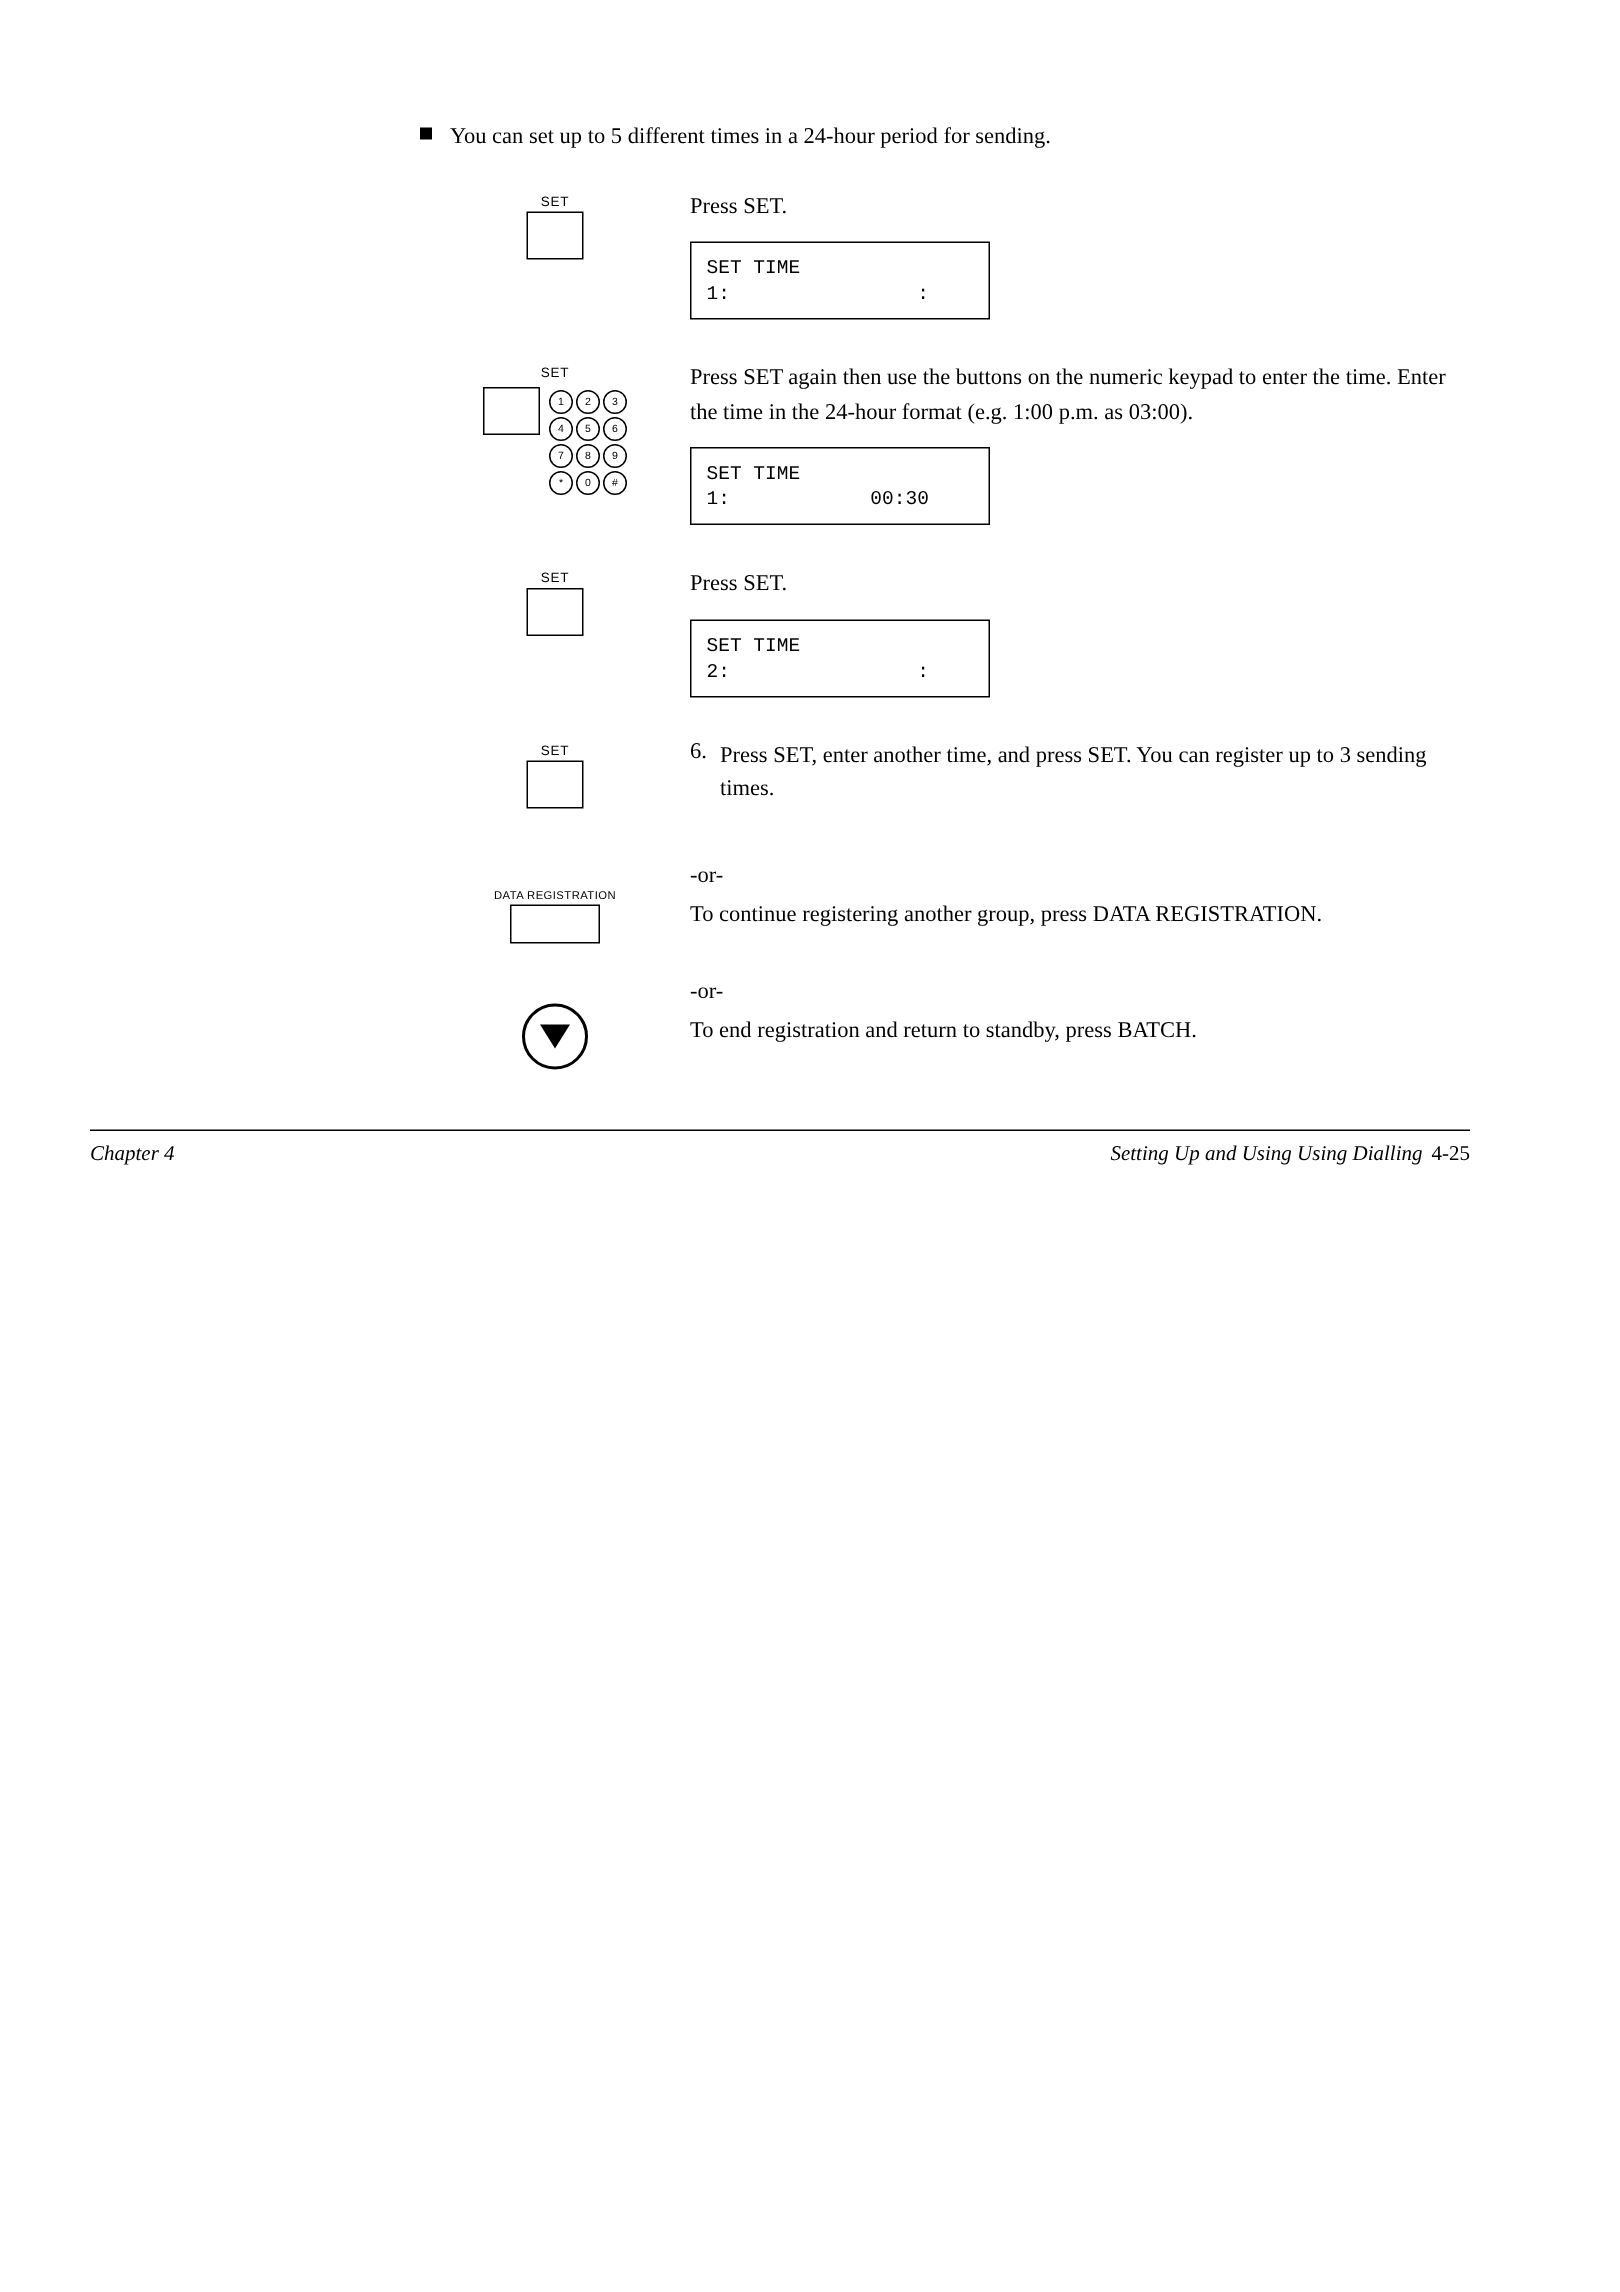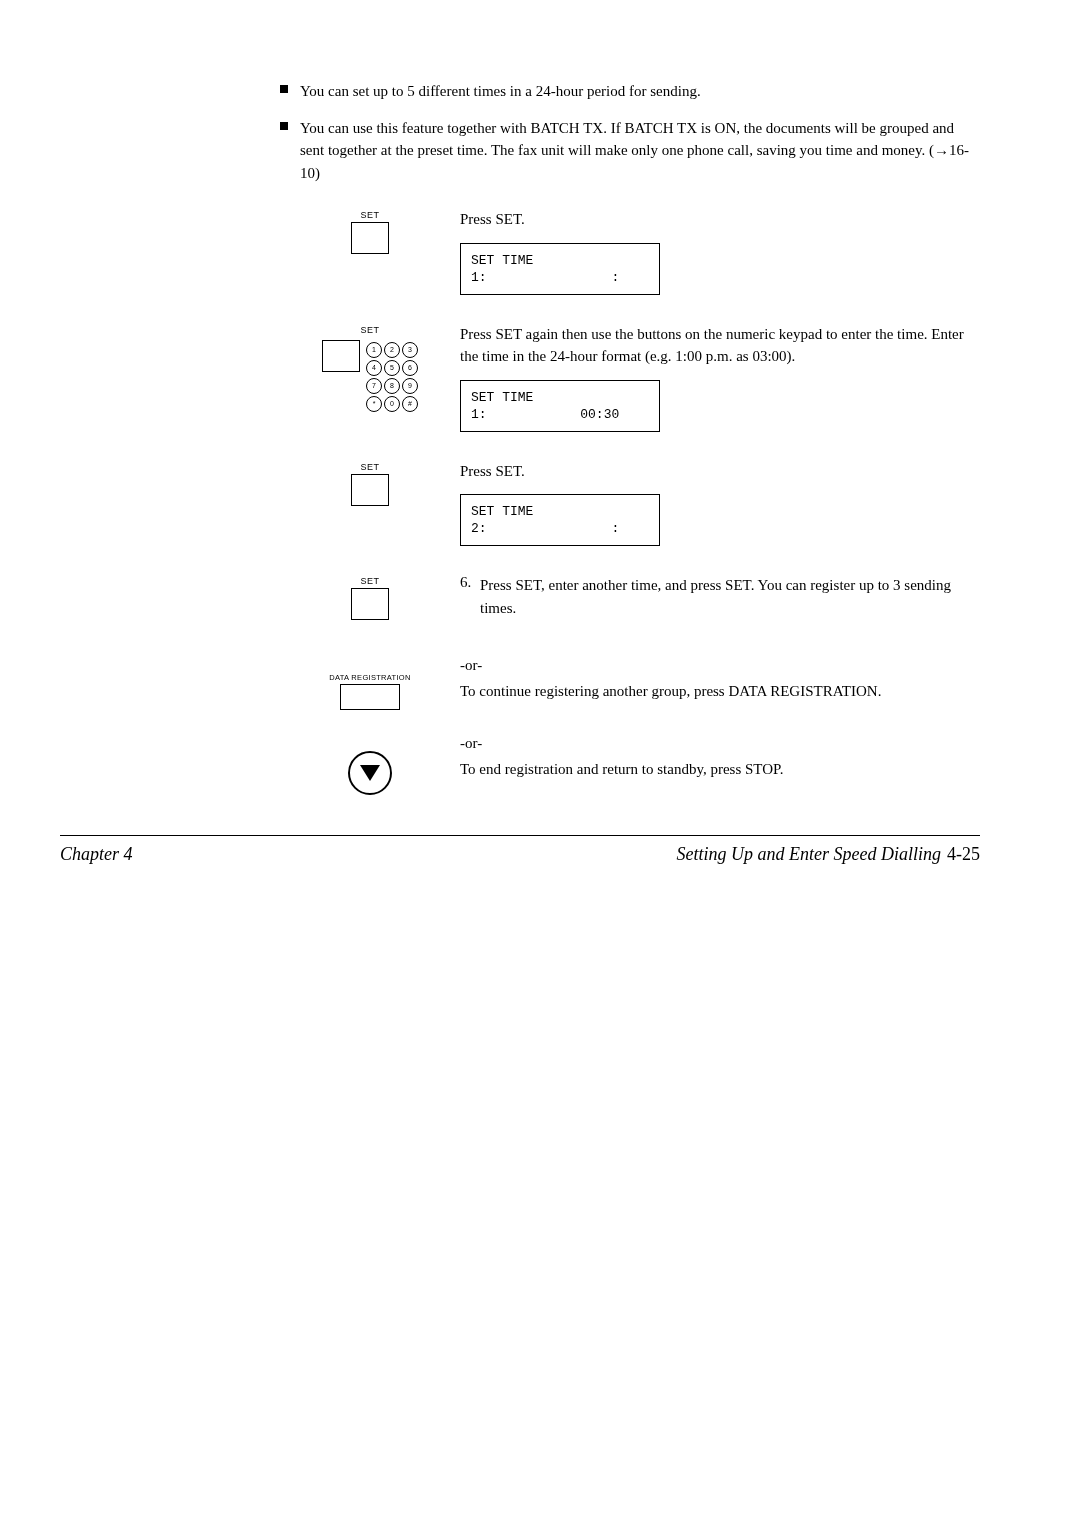--- a/index.html
+++ b/index.html
@@ -167,21 +167,21 @@
       border: none;
       border-top: 1px solid #000;
       margin-top: 40px;
       margin-bottom: 8px;
     }
     .footer {
       display: flex;
       justify-content: space-between;
       align-items: flex-start;
       font-style: italic;
-      font-size: 18px;
+      font-size: 14px;
     }
     .footer-right {
       display: flex;
       align-items: center;
       gap: 6px;
     }
     .footer-page {
       font-weight: normal;
       font-style: normal;
     }
@@ -202,24 +202,20 @@
 </head>
 <body>
 
 <div class="page">
 
   <div class="content-area">
     <ul class="bullet-list">
       <li>
         <span class="bullet-square"></span>
         <span class="bullet-text">You can set up to 5 different times in a 24-hour period for sending.</span>
-      </li>
-      <li>
-        <span class="bullet-square"></span>
-        <span class="bullet-text">You can use this feature together with BATCH TX. If BATCH TX is ON, the documents will be grouped and sent together at the preset time. The fax unit will make only one phone call, saving you time and money. (→16-10)</span>
       </li>
     </ul>
 
     <div class="instruction-block">
       <div class="left-column">
         <span class="btn-label">SET</span>
         <div class="btn-set"></div>
       </div>
       <div class="right-column">
         <p class="press-text">Press SET.</p>
@@ -323,28 +319,28 @@
 
     <div class="instruction-block">
       <div class="left-column">
         <div style="height: 20px;"></div>
         <div class="btn-stop">
           <div class="stop-triangle"></div>
         </div>
       </div>
       <div class="right-column">
         <p class="or-text">-or-</p>
-        <p class="press-text">To end registration and return to standby, press STOP.</p>
+        <p class="press-text">To end registration and return to standby, press BATCH.</p>
       </div>
     </div>
 
   </div>
 
   <hr class="footer-line">
   <div class="footer">
     <span>Chapter 4</span>
     <div class="footer-right">
-      <span>Setting Up and Enter Speed Dialling</span>
+      <span>Setting Up and Using Using Dialling</span>
       <span class="footer-page">4-25</span>
     </div>
   </div>
 
 </div>
 
 </body></html>

